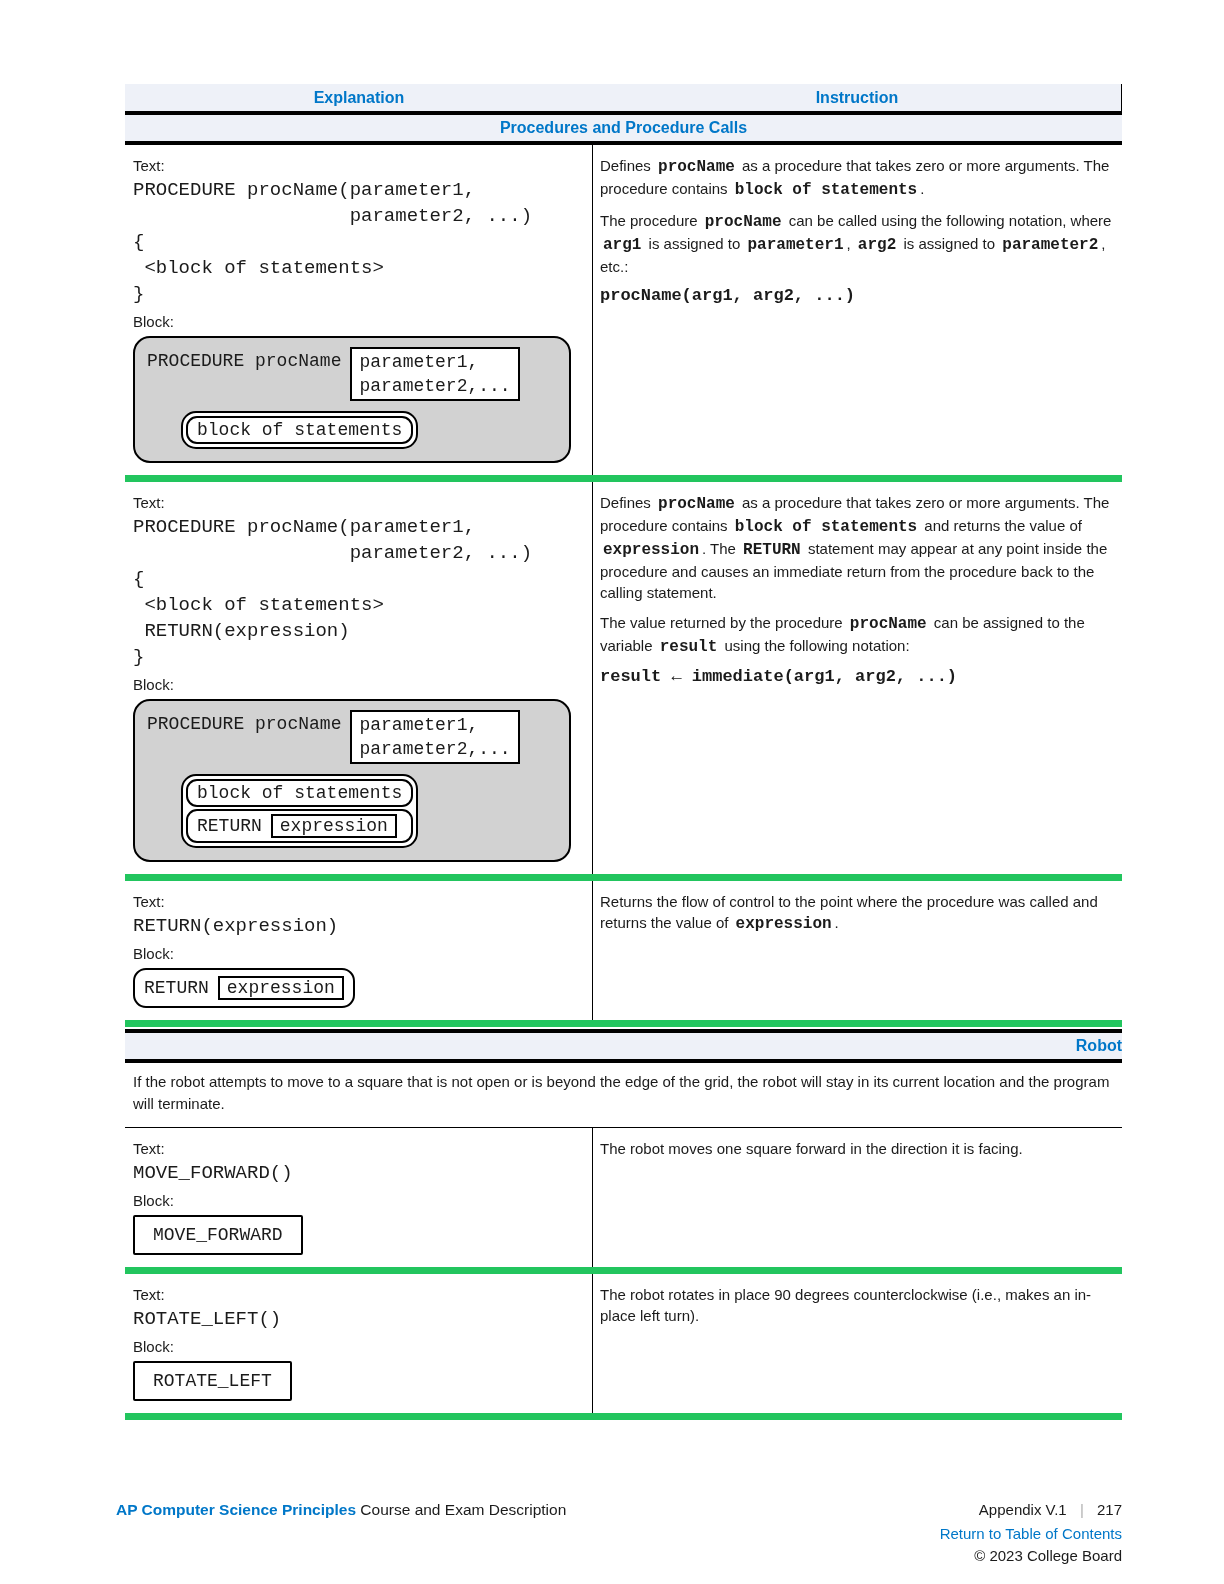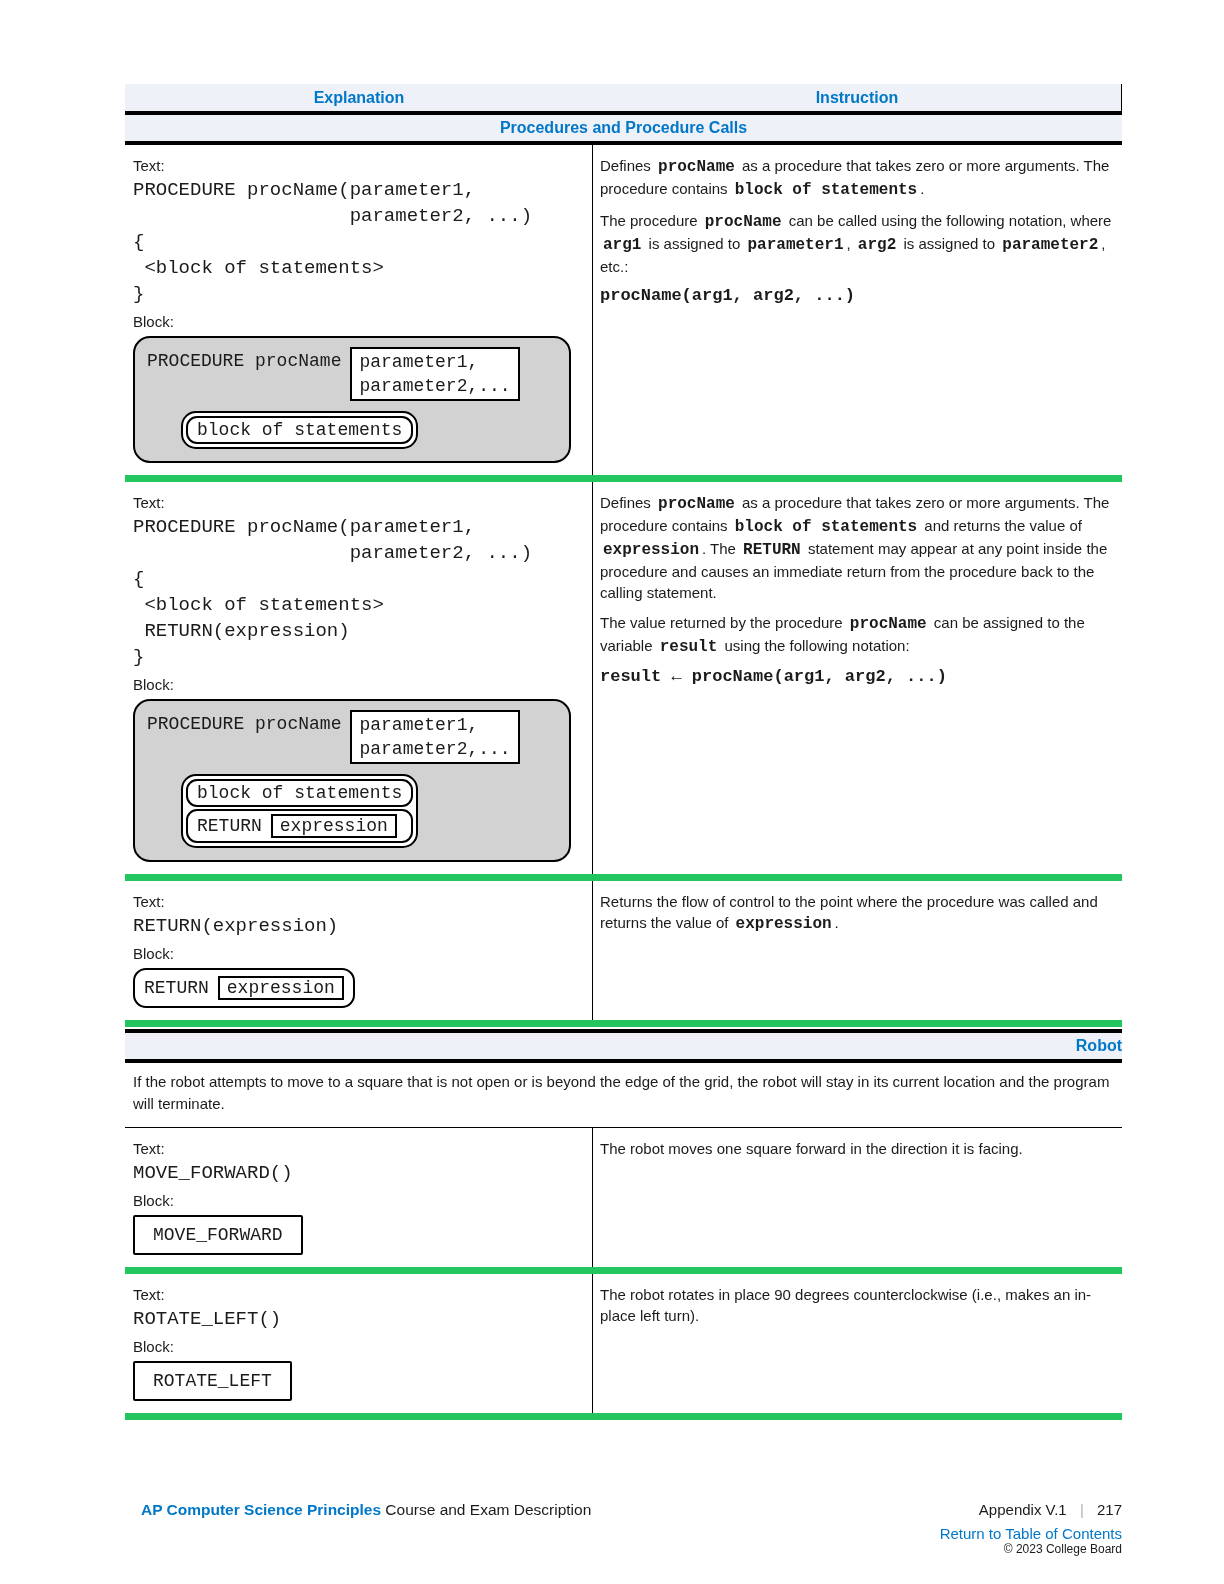--- a/index.html
+++ b/index.html
@@ -81,28 +81,28 @@
   }
   .simple-blk {
     border:2.5px solid #000; border-radius:2px; padding:8px 18px;
     width:fit-content; font-size:18px; margin-top:5px; background:#fff;
   }
 
   
   .intro-row { border-bottom:1px solid #000; padding:8px 10px 12px 8px; font-size:15px; line-height:22px; }
 
   
-  .footer-left { position:absolute; left:141px; top:1501px; font-size:15.5px; }
+  .footer-left { position:absolute; left:116px; top:1501px; font-size:15.5px; }
   .footer-left .brand { color:#0077C8; font-weight:bold; }
   .footer-right { position:absolute; right:102px; top:1501px; text-align:right; }
   .fr-line1 { font-size:15px; color:#1b1b1b; }
   .fr-line1 .pageno { font-weight:normal;margin-top:12px; }
   .fr-sep { color:#b0b0b0; margin:0 9px; font-weight:normal; }
   .fr-link { font-size:15px; color:#0077C8; margin-top:7px; }
-  .fr-copy { font-size:12px; color:#1b1b1b; }
+  .fr-copy { font-size:15px; color:#1b1b1b; margin-top:5px; }
 
   
   .row-a { min-height:327px; }
   .row-b { min-height:390px; }
   .row-c { min-height:131px; }
   .row-d { min-height:137px; }
   .row-e { min-height:128px; }
 </style>
 </head>
 <body>
@@ -165,21 +165,21 @@
             <div class="mono blk-return">
               <span>RETURN</span>
               <span class="blk-expr">expression</span>
             </div>
           </div>
         </div>
       </div>
       <div class="cell-e">
         <p>Defines <span class="mi">procName</span> as a procedure that takes zero or more arguments. The procedure contains <span class="mi">block of statements</span> and returns the value of <span class="mi">expression</span>. The <span class="mi">RETURN</span> statement may appear at any point inside the procedure and causes an immediate return from the procedure back to the calling statement.</p>
         <p>The value returned by the procedure <span class="mi">procName</span> can be assigned to the variable <span class="mi">result</span> using the following notation:</p>
-        <div class="codeline">result ← procName(arg1, arg2, ...)</div>
+        <div class="codeline">result ← immediate(arg1, arg2, ...)</div>
       </div>
     </div>
 
     <div class="trow row-c">
       <div class="cell-i">
         <div class="lbl">Text:</div>
         <div class="codeblk">RETURN(expression)</div>
         <div class="lbl">Block:</div>
         <div class="mono return-blk">
           <span>RETURN</span>

